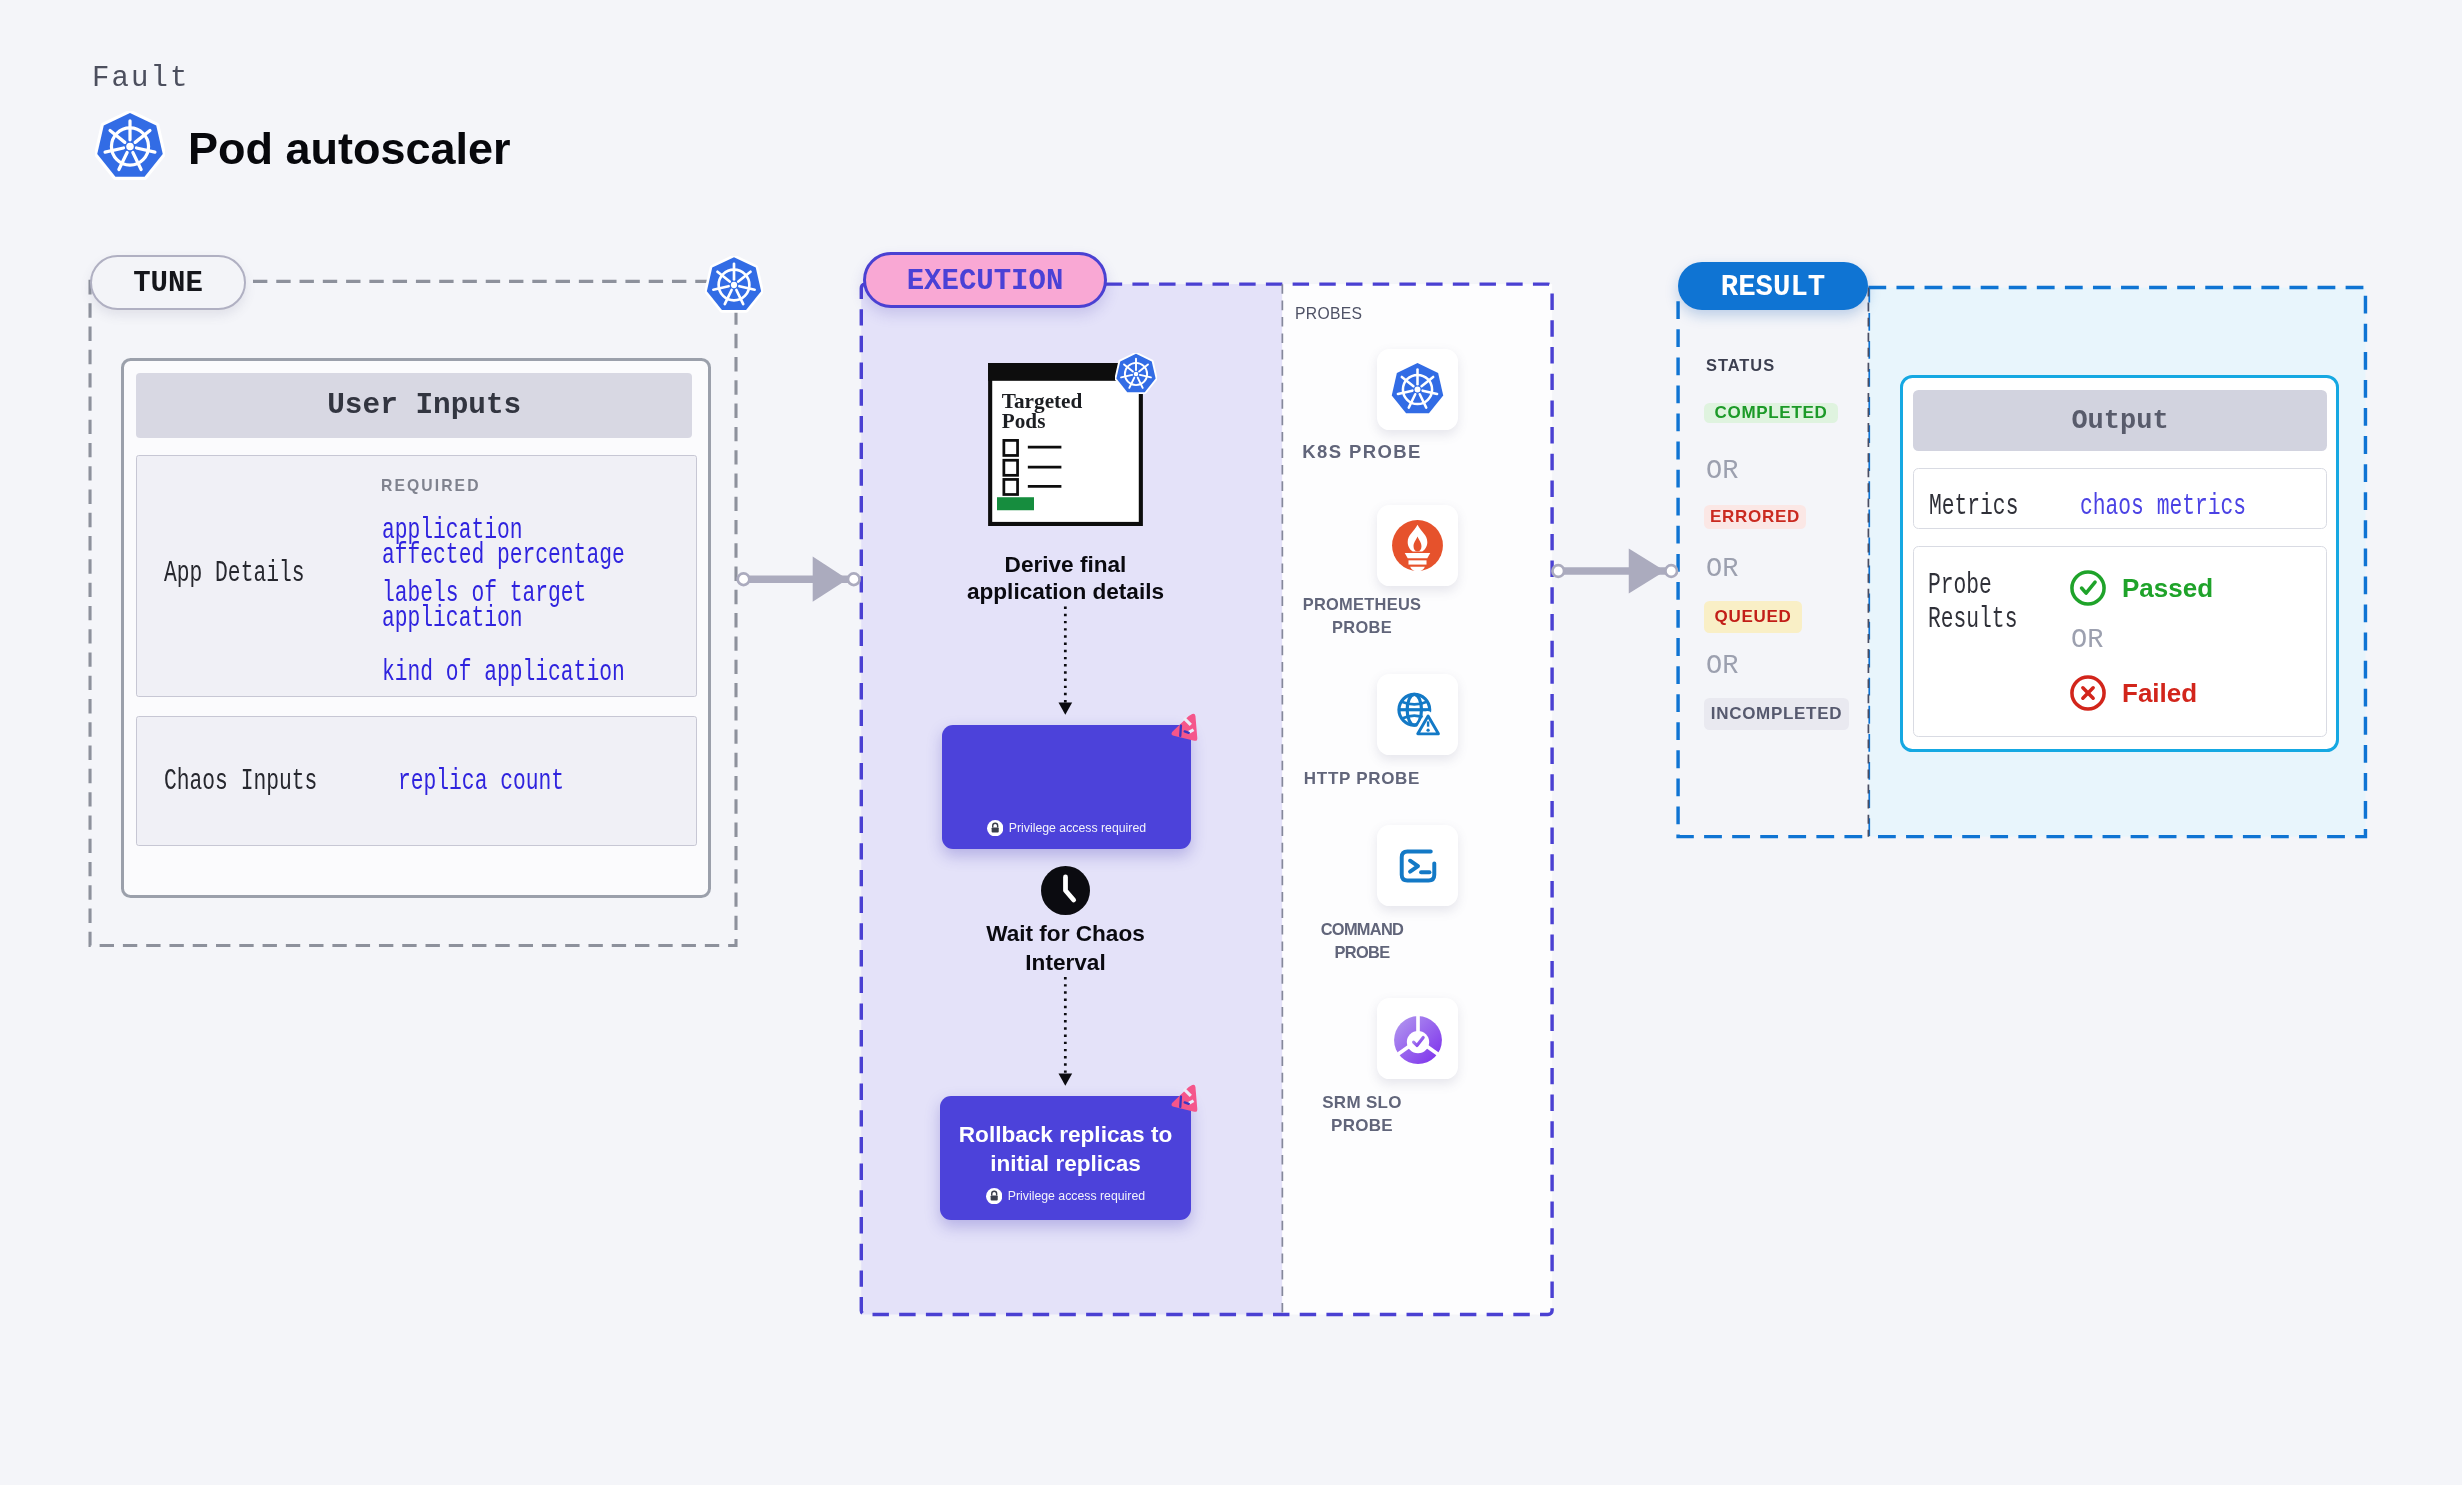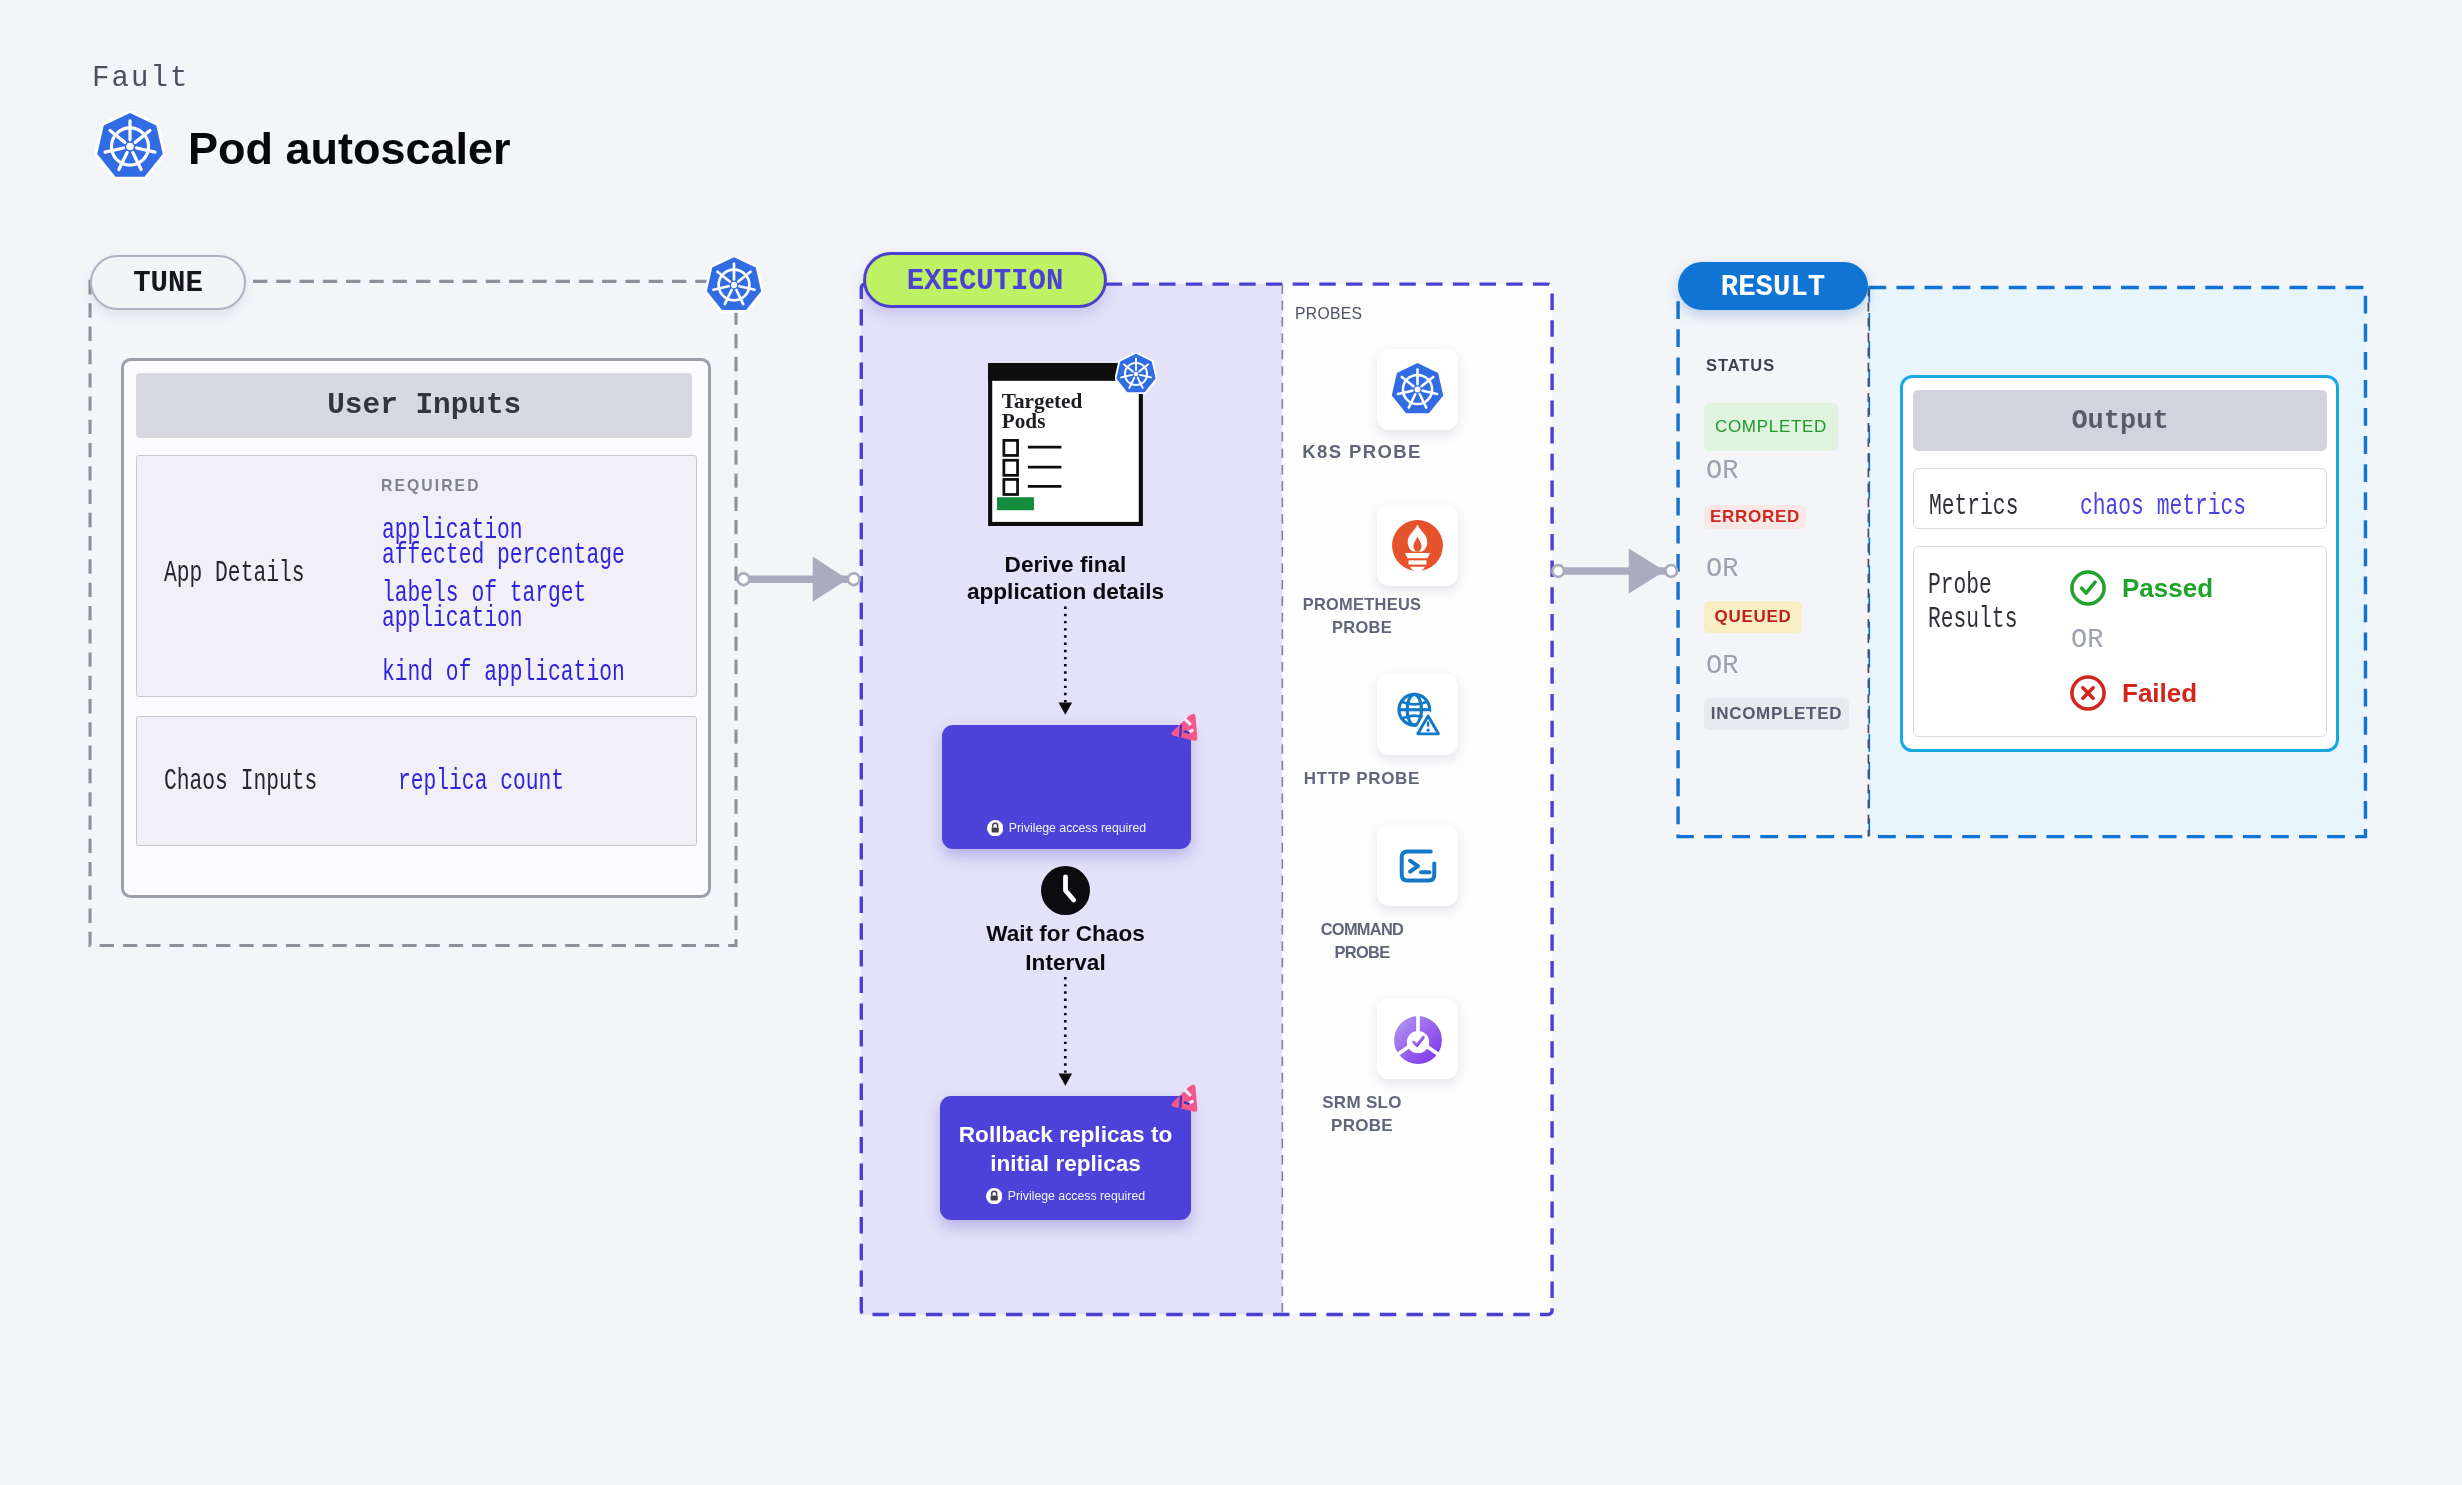--- a/index.html
+++ b/index.html
@@ -106,21 +106,21 @@
 
 <svg class="abs" style="left:705px;top:256px;" width="58" height="58" viewBox="0 0 100 100">
     <use href="#k8sb"></use>
   </svg>
 
 <svg class="abs" style="left:1115px;top:353px;z-index:3;" width="42" height="42" viewBox="0 0 100 100">
     <use href="#k8sb"></use>
   </svg>
 
 <div class="pill" style="left:90px;top:255px;width:156px;height:55px;background:#F3F4F8;border:2.7px solid #B0B0C2;font-size:29px;color:#15161B;box-shadow:0 5.5px 11px rgba(90,90,120,0.12);">TUNE</div>
-<div class="pill" style="left:863px;top:252px;width:244px;height:56px;background:#bef264;border:3.4px solid #4A41D2;font-size:29px;color:#4A41D6;box-shadow:0 6.8px 13.7px rgba(70,60,180,0.18);">EXECUTION</div>
+<div class="pill" style="left:863px;top:252px;width:244px;height:56px;background:#f9a8d4;border:3.4px solid #4A41D2;font-size:29px;color:#4A41D6;box-shadow:0 6.8px 13.7px rgba(70,60,180,0.18);">EXECUTION</div>
 <div class="pill" style="left:1678px;top:262px;width:190px;height:48px;background:#0F74D3;font-size:29px;color:#FFFFFF;box-shadow:0 5.5px 12.3px rgba(20,90,180,0.25);">RESULT</div>
 
 <div class="abs" style="left:121px;top:358px;width:590px;height:540px;background:#FBFBFD;border:3.1px solid #9BA0AB;border-radius:9.6px;box-sizing:border-box;"></div>
 <div class="abs mono" style="left:136px;top:373px;width:556px;height:65px;background:#D8D8E3;border-radius:4.1px;display:flex;align-items:center;justify-content:center;font-weight:bold;font-size:29.4px;color:#323540;text-indent:20.5px;">User Inputs</div>
 <div class="abs" style="left:136px;top:455px;width:561px;height:242px;background:#F0F0F6;border:1.4px solid #C7C7D4;border-radius:2.7px;box-sizing:border-box;"></div>
 <div class="abs" style="left:136px;top:716px;width:561px;height:130px;background:#F0F0F6;border:1.4px solid #C7C7D4;border-radius:2.7px;box-sizing:border-box;"></div>
 
 <div class="bm" style="left:164px;top:561px;color:#26272E;">App Details</div>
 <div class="abs" style="left:381px;top:477px;font-size:15.7px;font-weight:bold;letter-spacing:2.1px;color:#7F828E;">REQUIRED</div>
 <div class="bm" style="left:382px;top:518px;color:#2F23DE;">application<br>affected percentage</div>
@@ -252,21 +252,21 @@
       <line x1="50" y1="52" x2="6" y2="83"></line>
       <line x1="50" y1="52" x2="94" y2="83"></line>
     </g>
     <circle cx="50" cy="56" r="21.5" fill="#FFFFFF"></circle>
     <path d="M41.5 56 L48 62.5 L60 47" fill="none" stroke="url(#srmg)" stroke-width="6" stroke-linecap="round" stroke-linejoin="round"></path>
   </svg>
 </div>
 <div class="plabel" style="top:1091px;font-size:17px;letter-spacing:0.3px;">SRM SLO<br>PROBE</div>
 
 <div class="abs" style="left:1706px;top:356px;font-size:16.4px;font-weight:bold;letter-spacing:1px;color:#3C3F50;">STATUS</div>
-<div class="abs" style="left:1704px;top:403px;width:134px;height:48px;background:#DFF3DF;border-radius:5.5px;display:flex;align-items:center;justify-content:center;font-size:17px;font-weight:normal;letter-spacing:0.7px;color:#1C9A28;">COMPLETED</div>
+<div class="abs" style="left:1704px;top:403px;width:134px;height:20px;background:#DFF3DF;border-radius:5.5px;display:flex;align-items:center;justify-content:center;font-size:17px;font-weight:bold;letter-spacing:0.7px;color:#1C9A28;">COMPLETED</div>
 <div class="abs mono" style="left:1706px;top:456px;font-size:27px;color:#9CA0AF;">OR</div>
 <div class="abs" style="left:1704px;top:505px;width:102px;height:24px;background:#FBE7E5;border-radius:5.5px;display:flex;align-items:center;justify-content:center;font-size:17px;font-weight:bold;letter-spacing:0.7px;color:#CA2A20;">ERRORED</div>
 <div class="abs mono" style="left:1706px;top:554px;font-size:27px;color:#9CA0AF;">OR</div>
 <div class="abs" style="left:1704px;top:601px;width:98px;height:32px;background:#F9EFC6;border-radius:5.5px;display:flex;align-items:center;justify-content:center;font-size:17px;font-weight:bold;letter-spacing:0.7px;color:#C21E18;">QUEUED</div>
 <div class="abs mono" style="left:1706px;top:651px;font-size:27px;color:#9CA0AF;">OR</div>
 <div class="abs" style="left:1704px;top:698px;width:145px;height:32px;background:#E9E9F0;border-radius:5.5px;display:flex;align-items:center;justify-content:center;font-size:17px;font-weight:bold;letter-spacing:0.7px;color:#56596E;">INCOMPLETED</div>
 
 <div class="abs" style="left:1900px;top:375px;width:439px;height:377px;background:#FFFFFF;border:3.4px solid #15A8E2;border-radius:12.3px;box-sizing:border-box;"></div>
 <div class="abs mono" style="left:1913px;top:390px;width:414px;height:61px;background:#D2D3DF;border-radius:5.5px;display:flex;align-items:center;justify-content:center;font-weight:bold;font-size:27px;color:#585B6B;">Output</div>
 <div class="abs" style="left:1913px;top:468px;width:414px;height:61px;border:1.4px solid #D9DBE3;border-radius:5.5px;box-sizing:border-box;background:#FFFFFF;"></div>

